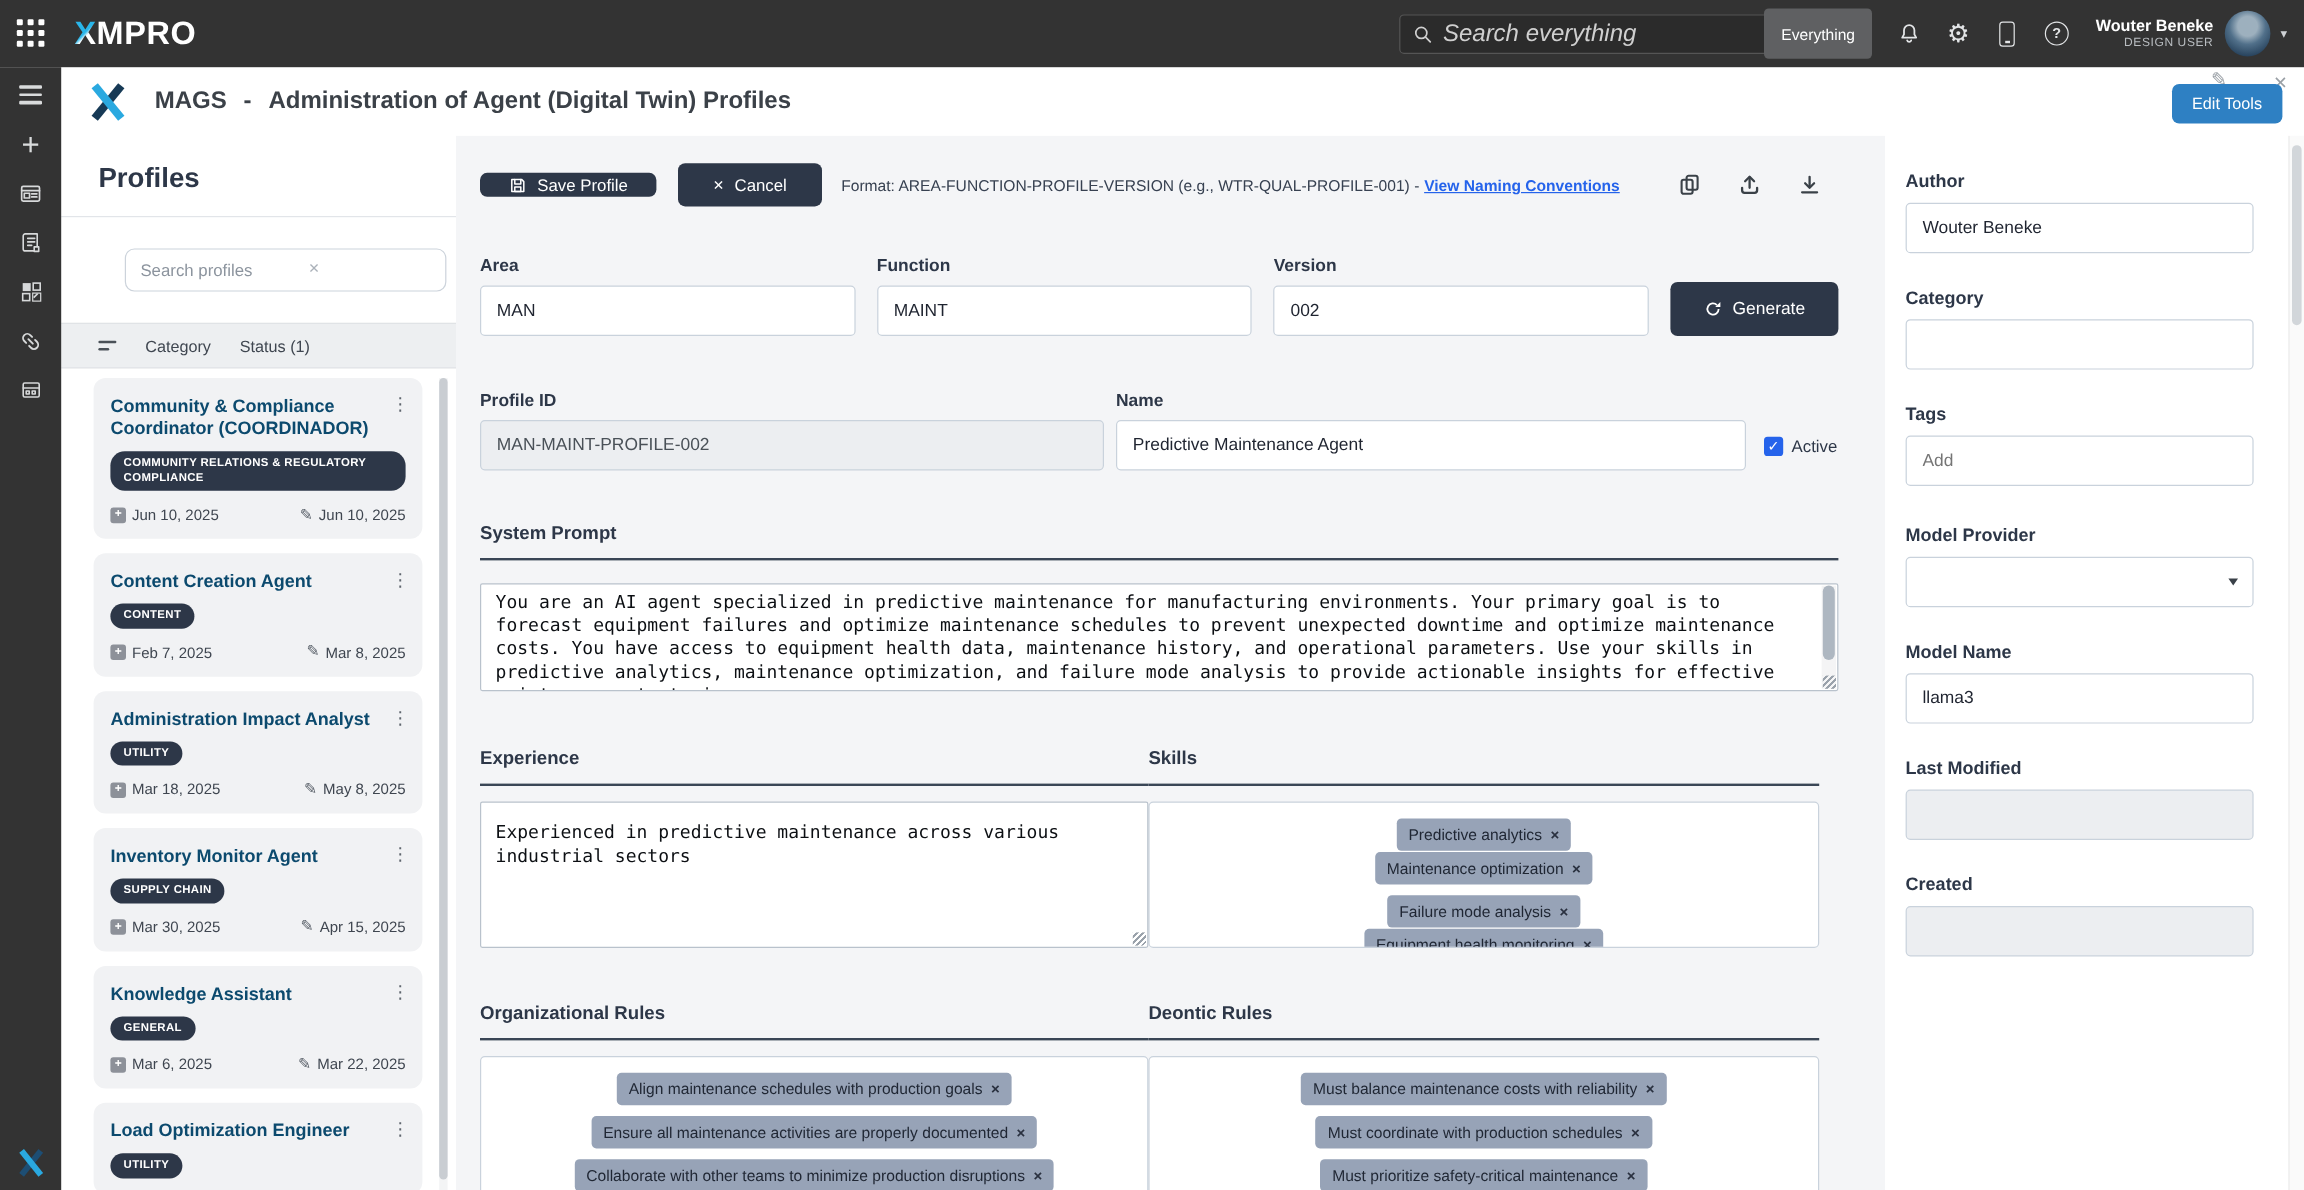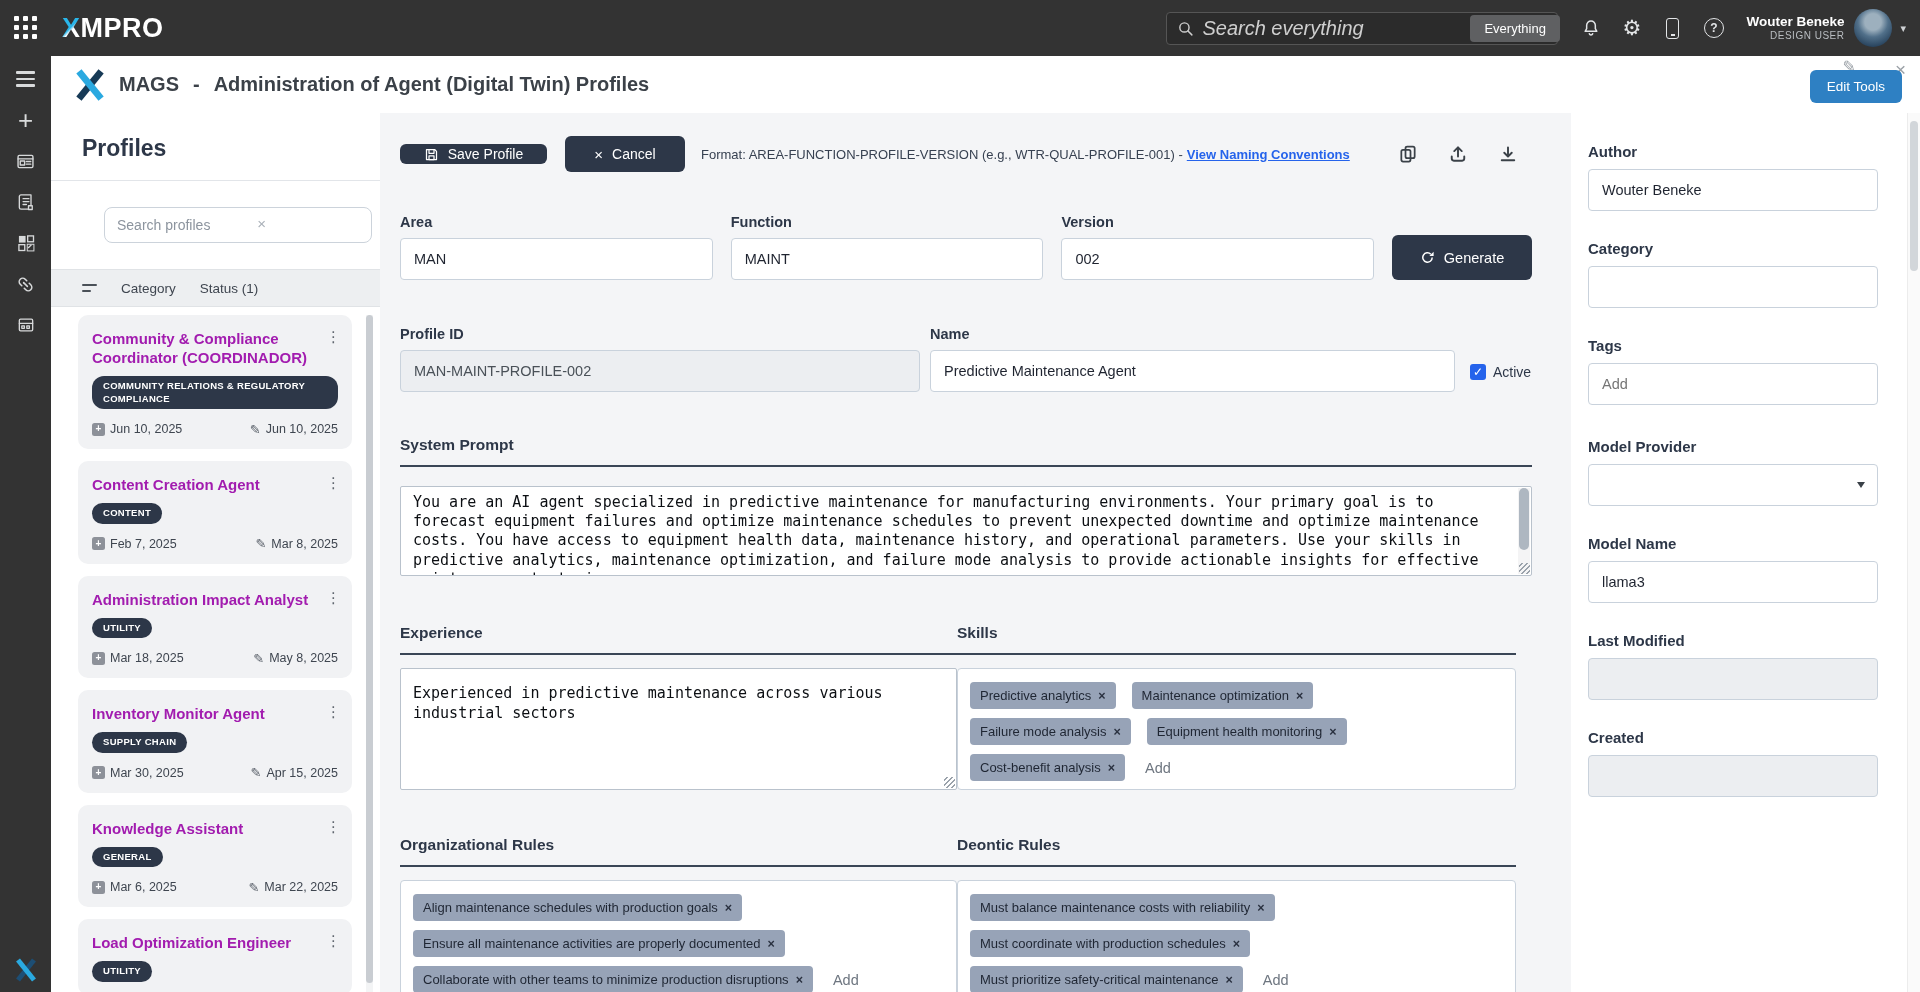--- a/index.html
+++ b/index.html
@@ -14,21 +14,21 @@
   .waffle i { width:5px; height:5px; background:#fff; border-radius:1px; }
   .brand { margin-left:24px; font-size:27px; font-weight:bold; color:#fff; letter-spacing:.5px; display:flex; }
   .brand .bx { background:linear-gradient(135deg,#29b6ea 46%,#ffffff 54%);
                -webkit-background-clip:text; background-clip:text; color:transparent; }
   .tb-spacer { flex:1; }
   .searchbox { width:392px; height:33px; background:#2b2b2b; border:1px solid #555;
                border-radius:4px; display:flex; align-items:center; padding:0 3px 0 10px; }
   .searchbox input { flex:1; background:transparent; border:none; outline:none; color:#ddd;
                      font-style:italic; font-size:20px; font-family:"Liberation Sans",sans-serif; }
   .searchbox input::placeholder { color:#cfcfcf; }
-  .everything-btn { height:27px; padding:0 14px; background:#5f6062; color:#fff; border:none;
+  .everything-btn { height:42px; padding:0 14px; background:#5f6062; color:#fff; border:none;
                     border-radius:4px; font-size:13px; cursor:pointer; font-family:"Liberation Sans",sans-serif; }
   .tb-icon { width:41px; height:40px; display:flex; align-items:center; justify-content:center; cursor:pointer; }
   .gear-glyph { font-family:"DejaVu Sans",sans-serif; font-size:21px; color:#e3e5e7; line-height:1; }
   .help-circle { width:20px; height:20px; border:1.8px solid #e3e5e7; border-radius:50%;
                  display:flex; align-items:center; justify-content:center; color:#e3e5e7;
                  font-size:12px; font-weight:bold; }
   .phone-shape { width:13px; height:21px; border:1.8px solid #e3e5e7; border-radius:3px; position:relative; }
   .phone-shape::after { content:""; position:absolute; left:50%; bottom:2px; transform:translateX(-50%);
                         width:4px; height:1.5px; background:#e3e5e7; }
   .userblock { margin-left:12px; text-align:right; line-height:1.2; }
@@ -44,21 +44,21 @@
   .rail-btn { width:28px; height:28px; margin-bottom:13px; display:flex; align-items:center;
               justify-content:center; cursor:pointer; }
   .hamburger { display:flex; flex-direction:column; gap:4px; }
   .hamburger i { width:19px; height:2.4px; background:#d9dbdc; border-radius:1px; }
   .rail-plus { color:#d9dbdc; font-size:26px; font-weight:300; line-height:1; }
   .rail-x-logo { position:absolute; bottom:6px; left:50%; transform:translateX(-50%); cursor:pointer; }
 
   
   .appheader { position:absolute; left:51px; top:56px; right:0; height:57px; background:#fff; z-index:10; }
   .appheader-inner { display:flex; align-items:center; height:100%; padding-left:24px; position:relative; }
-  .hdr-title { margin-left:14px; font-size:20px; font-weight:bold; color:#3b4148; display:flex; gap:14px; }
+  .hdr-title { margin-left:24px; font-size:20px; font-weight:bold; color:#3b4148; display:flex; gap:14px; }
   .edit-tools-btn { position:absolute; right:18px; top:14px; height:33px; padding:0 17px;
                     background:#2e80c3; color:#fff; border:none; border-radius:6px; font-size:13.5px;
                     cursor:pointer; font-family:"Liberation Sans",sans-serif; }
   .hdr-pencil { position:absolute; right:64px; top:1px; color:#9aa0a6; font-size:16px;
                 font-family:"DejaVu Sans",sans-serif; cursor:pointer; }
   .hdr-close { position:absolute; right:14px; top:3px; color:#9aa0a6; font-size:19px; cursor:pointer; }
 
   
   .profilespanel { position:absolute; left:51px; top:113px; width:329px; bottom:0; background:#fff; z-index:5; }
   .pp-title { font-size:23px; font-weight:bold; color:#2d3748; margin:22px 0 0 31px; }
@@ -72,21 +72,21 @@
   .pp-filterbar { margin-top:26px; height:38px; background:#edeff1; border-top:1px solid #e0e3e6;
                   border-bottom:1px solid #e0e3e6; display:flex; align-items:center; gap:24px;
                   padding-left:31px; font-size:13.5px; color:#3f4650; }
   .filter-ic { display:flex; flex-direction:column; gap:4px; cursor:pointer; }
   .filter-ic i { height:2px; background:#4a5158; border-radius:1px; }
   .filter-ic i:nth-child(1){ width:15px; } .filter-ic i:nth-child(2){ width:9px; }
   .pp-filter-item { cursor:pointer; }
   .pp-list { position:absolute; top:202px; left:0; right:0; bottom:0; overflow:hidden; padding:0 0 0 27px; }
   .pcard { width:274px; background:#f1f2f4; border-radius:10px; padding:14px 14px 13px 14px;
            margin-bottom:12px; position:relative; cursor:pointer; }
-  .pcard .ptitle { font-size:15px; font-weight:bold; color:#a21caf; line-height:1.28; padding-right:16px; }
+  .pcard .ptitle { font-size:15px; font-weight:bold; color:#0c4a6e; line-height:1.28; padding-right:16px; }
   .pcard .kebab { position:absolute; right:11px; top:13px; color:#5f666e; font-size:15px;
                   font-family:"DejaVu Sans",sans-serif; cursor:pointer; }
   .pbadge { display:inline-block; background:#2d3748; color:#fff; font-size:9.5px; font-weight:bold;
             letter-spacing:.3px; border-radius:12px; padding:4px 11px; margin-top:9px; line-height:1.3;
             text-transform:uppercase; }
   .pdates { display:flex; justify-content:space-between; margin-top:13px; font-size:12.5px; color:#3f4650; }
   .pdate { display:flex; align-items:center; gap:5px; }
   .created-ic { width:13px; height:13px; background:#8d9199; border-radius:2.5px; color:#fff;
                 font-size:10px; font-weight:bold; display:flex; align-items:center; justify-content:center;
                 line-height:1; }
@@ -140,21 +140,21 @@
   .two-col { display:flex; margin-top:48px; }
   .col-l { width:557px; }
   .col-r { width:559px; }
   .exp-box { margin-top:13px; position:relative; background:#fff; border:1px solid #b9c2cc; border-radius:2px; height:122px; }
   .exp-box textarea { width:100%; height:100%; border:none; outline:none; resize:none;
                   padding:14px 12px 0 12px; font-family:"DejaVu Sans Mono",monospace; font-size:15px;
                   line-height:20px; color:#0c0f13; background:transparent; }
   .chips-box { margin-top:13px; background:#fff; border:1px solid #c9d2dc; border-radius:4px;
                padding:13px 12px; height:122px; overflow:hidden; }
   .chips-box.tall { height:150px; }
-  .chip-row { display:flex; align-items:center; gap:16px; margin-bottom:9px; flex-wrap:nowrap; }
+  .chip-row { display:flex; align-items:center; gap:1px; margin-bottom:9px; flex-wrap:nowrap;flex-direction:column; }
   .chip { display:inline-flex; align-items:center; background:#97a3b7; color:#1f2633; border-radius:4px;
           padding:6px 10px; font-size:13px; cursor:default; white-space:nowrap; }
   .chip .chip-x { margin-left:7px; font-weight:bold; font-size:12.5px; cursor:pointer; color:#2a3140; }
   .add-lbl { color:#6b7420; color:#6e7680; font-size:14.5px; margin-left:4px; cursor:text; }
 
   
   .rightpanel { position:absolute; left:1571px; top:113px; right:0; bottom:0; background:#fff;
                 padding:30px 0 0 17px; z-index:6; }
   .rp-group { width:290px; margin-bottom:29px; }
   .rp-group .field-label { font-size:15px; margin-bottom:9px; }

